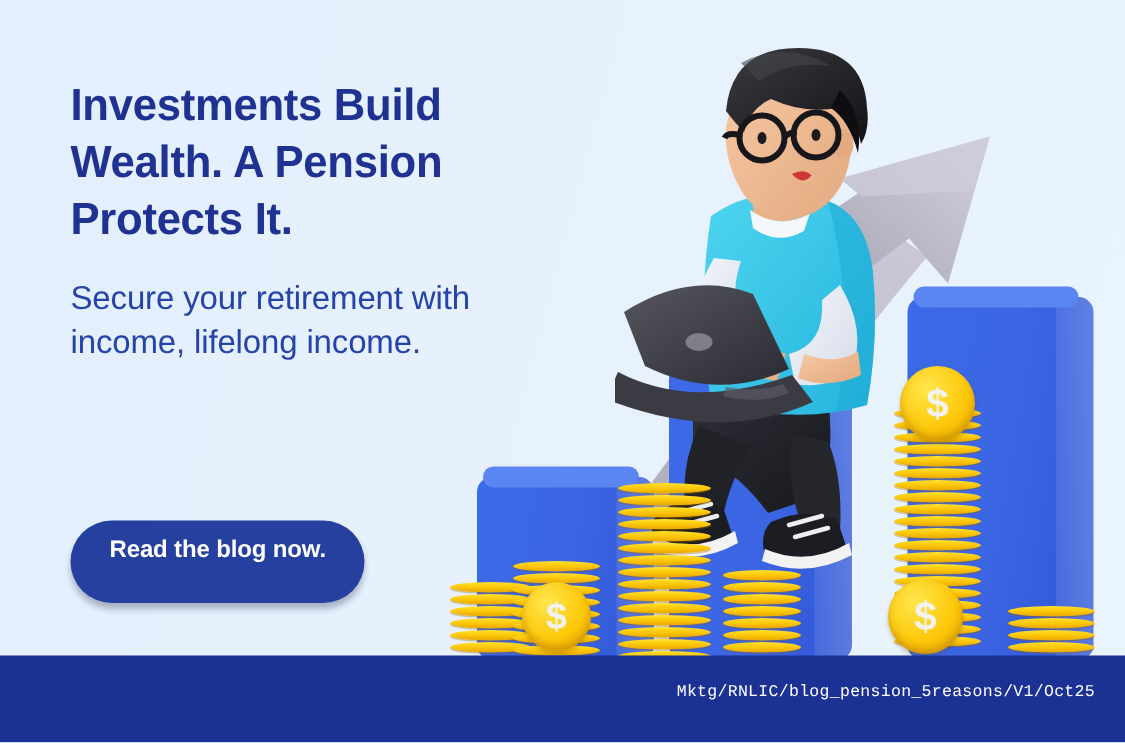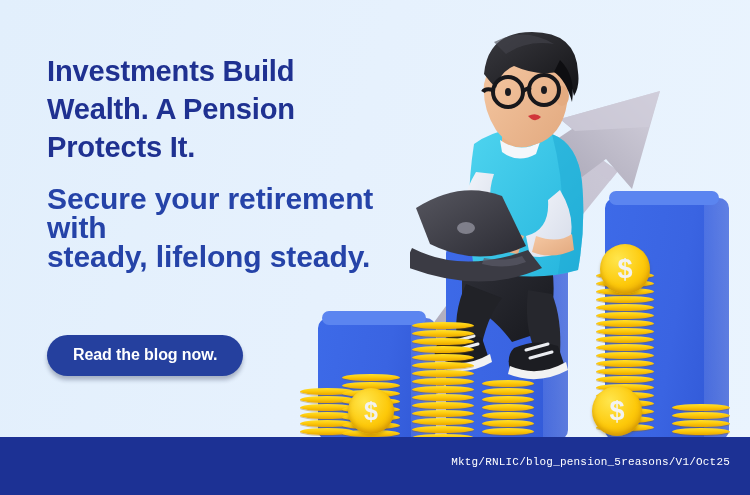--- a/index.html
+++ b/index.html
@@ -19,39 +19,40 @@
     font-family:"Liberation Sans Narrow","Liberation Sans",sans-serif;
     font-weight:bold;
     font-size:30px;line-height:38px;
     letter-spacing:-0.2px;
     color:#1f3191;
     margin:0;
     transform:scaleX(0.97);transform-origin:left center;
   }
   .subhead{
     margin:18px 0 0 0;
-    font-size:30px;line-height:29px;
-    font-weight:bold;
+    font-size:22px;line-height:29px;
+    font-weight:normal;
     color:#2543a8;
     letter-spacing:-0.1px;
   }
 
   
   .cta-wrap{position:absolute;left:47px;top:335px;z-index:45;}
   .cta{
     display:inline-block;
-    padding:11px 26px 12px 26px;
+    padding:11px 26px 26px 26px;
     background:#25409e;
     color:#ffffff;
     font-size:16px;font-weight:bold;
     letter-spacing:-0.1px;
     border:none;border-radius:999px;
     box-shadow:0 4px 4px rgba(22,32,70,.30);
     cursor:pointer;
     font-family:"Liberation Sans Narrow","Liberation Sans",sans-serif;
+    margin-top:12px;
   }
 
   
   .footer{
     position:absolute;left:0;bottom:0;width:750px;height:58px;
     background:#1c3194;z-index:60;
   }
   .footer-code{
     position:absolute;right:20px;top:19px;
     color:#ffffff;font-size:11px;letter-spacing:.2px;
@@ -302,21 +303,21 @@
   </div>
 
   <div class="copy">
     <h1 class="headline">
       <span>Investments Build</span><br>
       <span>Wealth. A Pension</span><br>
       <span>Protects It.</span>
     </h1>
     <p class="subhead">
       <span>Secure your retirement with</span><br>
-      <span>steady, lifelong steady.</span>
+      <span>income, lifelong income.</span>
     </p>
   </div>
 
   <div class="cta-wrap">
     <button class="cta">Read the blog now.</button>
   </div>
 
   <div class="footer">
     <span class="footer-code">Mktg/RNLIC/blog_pension_5reasons/V1/Oct25</span>
   </div>

